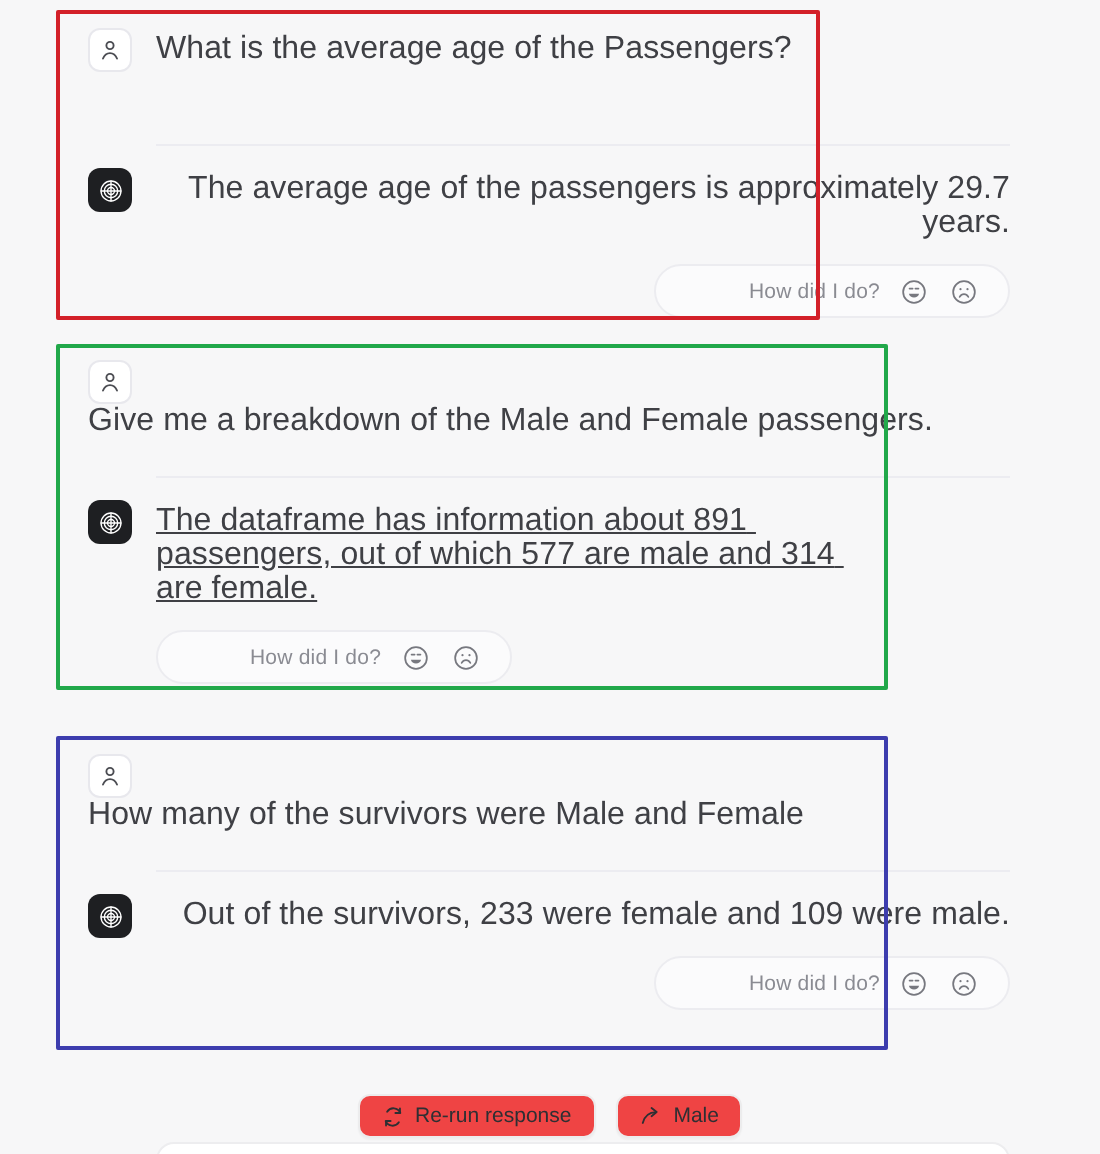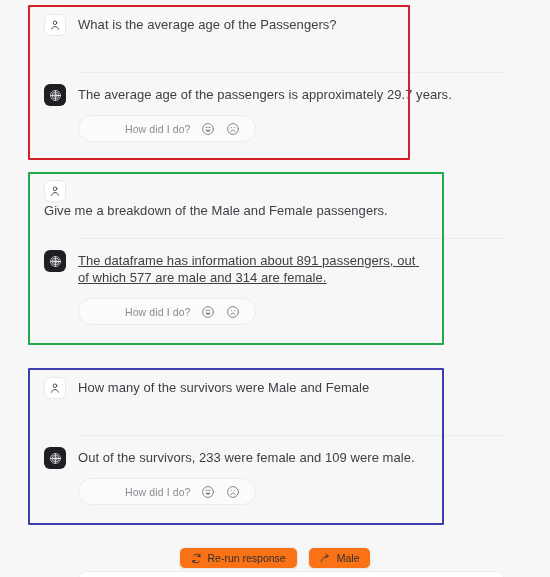--- a/index.html
+++ b/index.html
@@ -50,21 +50,21 @@
     border: 1px solid #e8e8ed;
   }
   .avatar.ai-av {
     background: #1e1f22;
   }
   .avatar svg { display: block; }
 
   
   .bubble { flex: 1 1 auto; min-width: 0; }
   .text {
-    font-size: 13px;
+    font-size: 16px;
     line-height: 17px;
     color: #3f4045;
     letter-spacing: 0.05px;
     white-space: pre-wrap;
   }
   .text.wrap2 { max-width: 350px; text-decoration: underline; }
 
   
   .feedback {
     margin-top: 12px;
@@ -106,21 +106,21 @@
     display: flex;
     justify-content: center;
     gap: 10px;
   }
   .action-btn {
     display: inline-flex;
     align-items: center;
     gap: 6px;
     height: 22px;
     padding: 0 11px;
-    background: #f97316;
+    background: #ef4444;
     border: 1px solid #ececed;
     border-radius: 6px;
     font-size: 10.5px;
     color: #2e2f33;
     cursor: pointer;
     box-shadow: 0 1px 1px rgba(16,17,24,0.035);
   }
   .action-btn svg { display: block; flex: 0 0 auto; }
 
   
@@ -148,21 +148,21 @@
           <path d="M5 20.5c1.4-3.6 4-5.4 7-5.4s5.6 1.8 7 5.4"></path>
         </svg>
       </div>
       <div class="bubble">
         <div class="text">What is the average age of the Passengers?</div>
       </div>
     </div>
 
     <div class="divider" style="top:72px;"></div>
 
-    <div class="msg assistant" style="height:88px;">
+    <div class="msg assistant" style="height:88px;text-align:right;">
       <div class="avatar ai-av">
         <svg width="13" height="13" viewBox="0 0 24 24" fill="none" stroke="#ffffff" stroke-width="1.25" stroke-linecap="round" stroke-linejoin="round">
           <circle cx="12" cy="12" r="9.2"></circle>
           <circle cx="12" cy="12" r="6.2"></circle>
           <circle cx="12" cy="12" r="3.2"></circle>
           <path d="M12 2.8 L12 21.2 M2.8 12 L21.2 12"></path>
         </svg>
       </div>
       <div class="bubble">
         <div class="text">The average age of the passengers is approximately 29.7 years.</div>
@@ -236,35 +236,35 @@
           </span>
         </div>
       </div>
     </div>
   </div>
 
   <div class="hlbox" style="left:28px; top:172px; width:416px; height:173px; border-width:2.5px; border-color:#21a84a;"></div>
 
   <div class="turn" style="position:absolute; left:0; top:363px; width:550px;">
 
-    <div class="msg user" style="height:72px;">
+    <div class="msg user" style="height:72px;flex-direction:column;">
       <div class="avatar user-av">
         <svg width="12" height="12" viewBox="0 0 24 24" fill="none" stroke="#4b4c52" stroke-width="1.9" stroke-linecap="round" stroke-linejoin="round">
           <circle cx="12" cy="7.5" r="3.6"></circle>
           <path d="M5 20.5c1.4-3.6 4-5.4 7-5.4s5.6 1.8 7 5.4"></path>
         </svg>
       </div>
       <div class="bubble">
         <div class="text">How many of the survivors were Male and Female</div>
       </div>
     </div>
 
     <div class="divider" style="top:72px;"></div>
 
-    <div class="msg assistant" style="height:88px;">
+    <div class="msg assistant" style="height:88px;text-align:right;">
       <div class="avatar ai-av">
         <svg width="13" height="13" viewBox="0 0 24 24" fill="none" stroke="#ffffff" stroke-width="1.25" stroke-linecap="round" stroke-linejoin="round">
           <circle cx="12" cy="12" r="9.2"></circle>
           <circle cx="12" cy="12" r="6.2"></circle>
           <circle cx="12" cy="12" r="3.2"></circle>
           <path d="M12 2.8 L12 21.2 M2.8 12 L21.2 12"></path>
         </svg>
       </div>
       <div class="bubble">
         <div class="text">Out of the survivors, 233 were female and 109 were male.</div>

